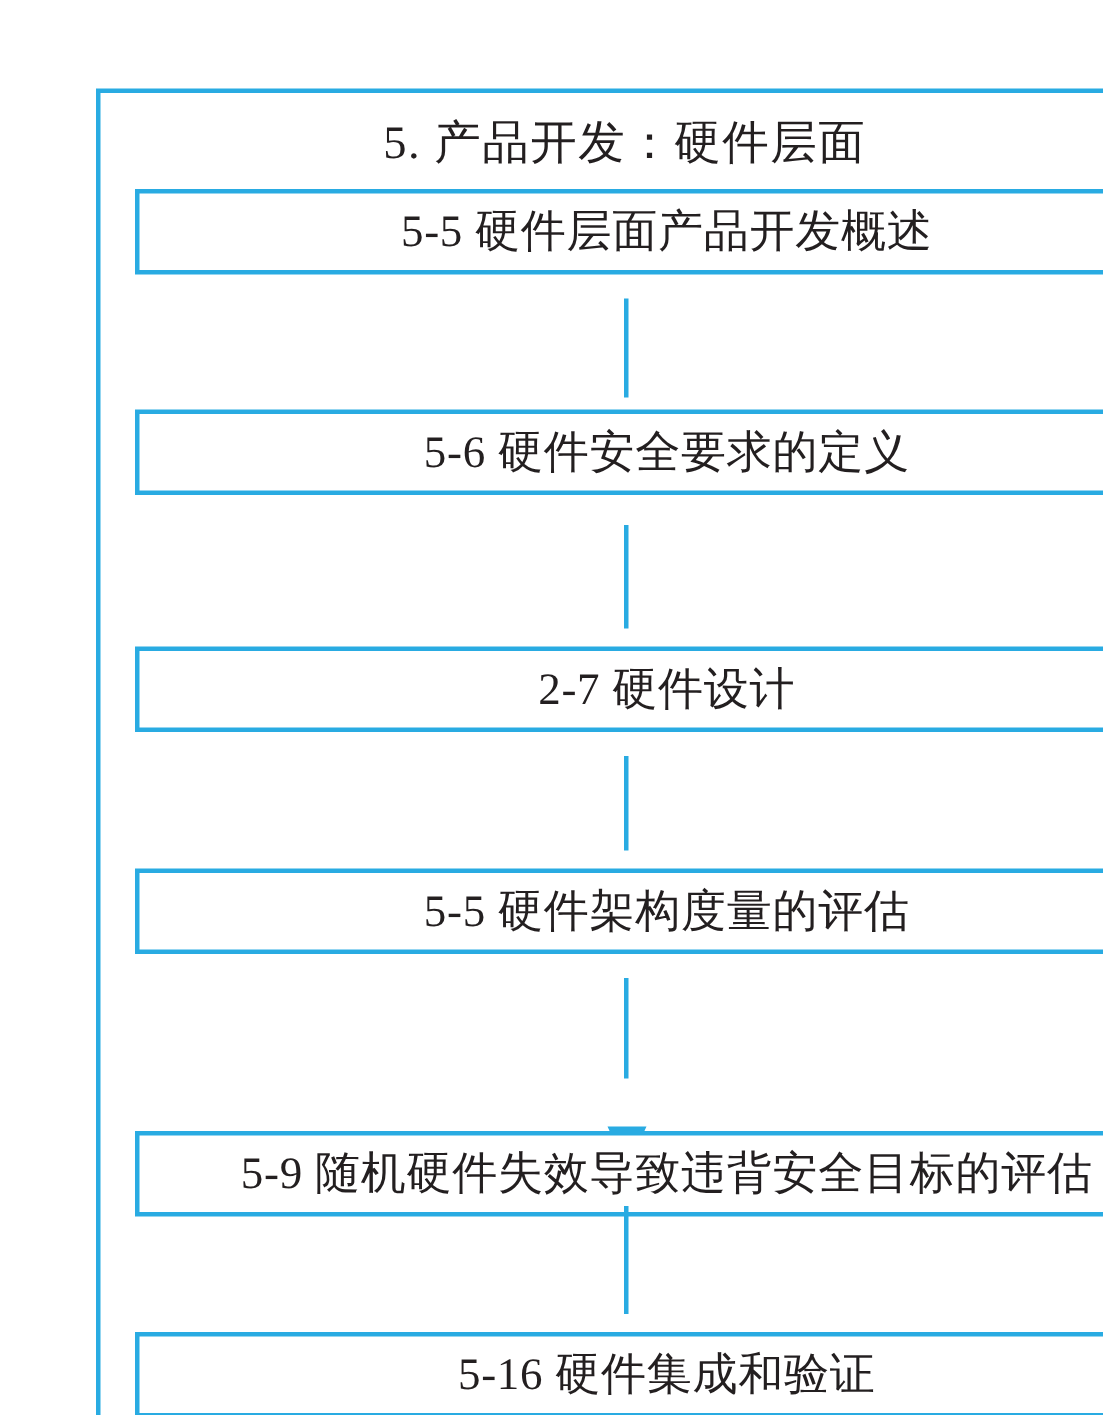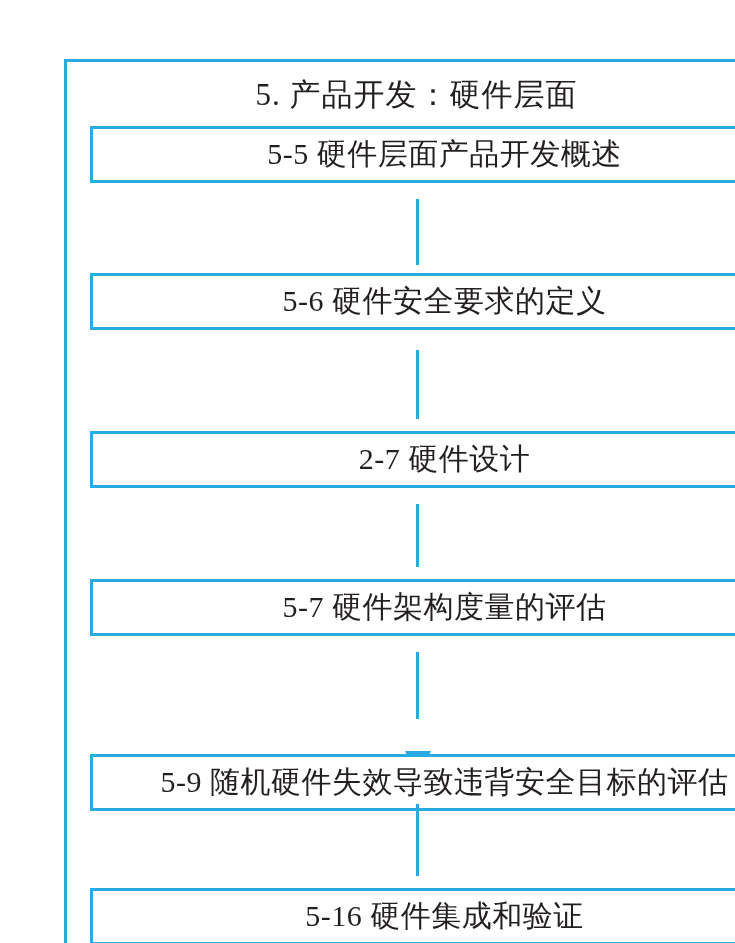--- a/index.html
+++ b/index.html
@@ -96,21 +96,21 @@
 <div class="node" style="top:383px">
   <span class="node-label">2-7 硬件设计</span>
 </div>
 
 <div class="arrow" style="top:440px">
   <div class="arrow-stem" style="height:63px"></div>
   <div class="arrow-head"></div>
 </div>
 
 <div class="node" style="top:531px">
-  <span class="node-label">5-7 硬件架构度量的评估</span>
+  <span class="node-label">5-5 硬件架构度量的评估</span>
 </div>
 
 <div class="arrow" style="top:588px">
   <div class="arrow-stem" style="height:67px"></div>
   <div class="arrow-head"></div>
 </div>
 
 <div class="node" style="top:706px">
   <span class="node-label">5-9 随机硬件失效导致违背安全目标的评估</span>
 </div>

